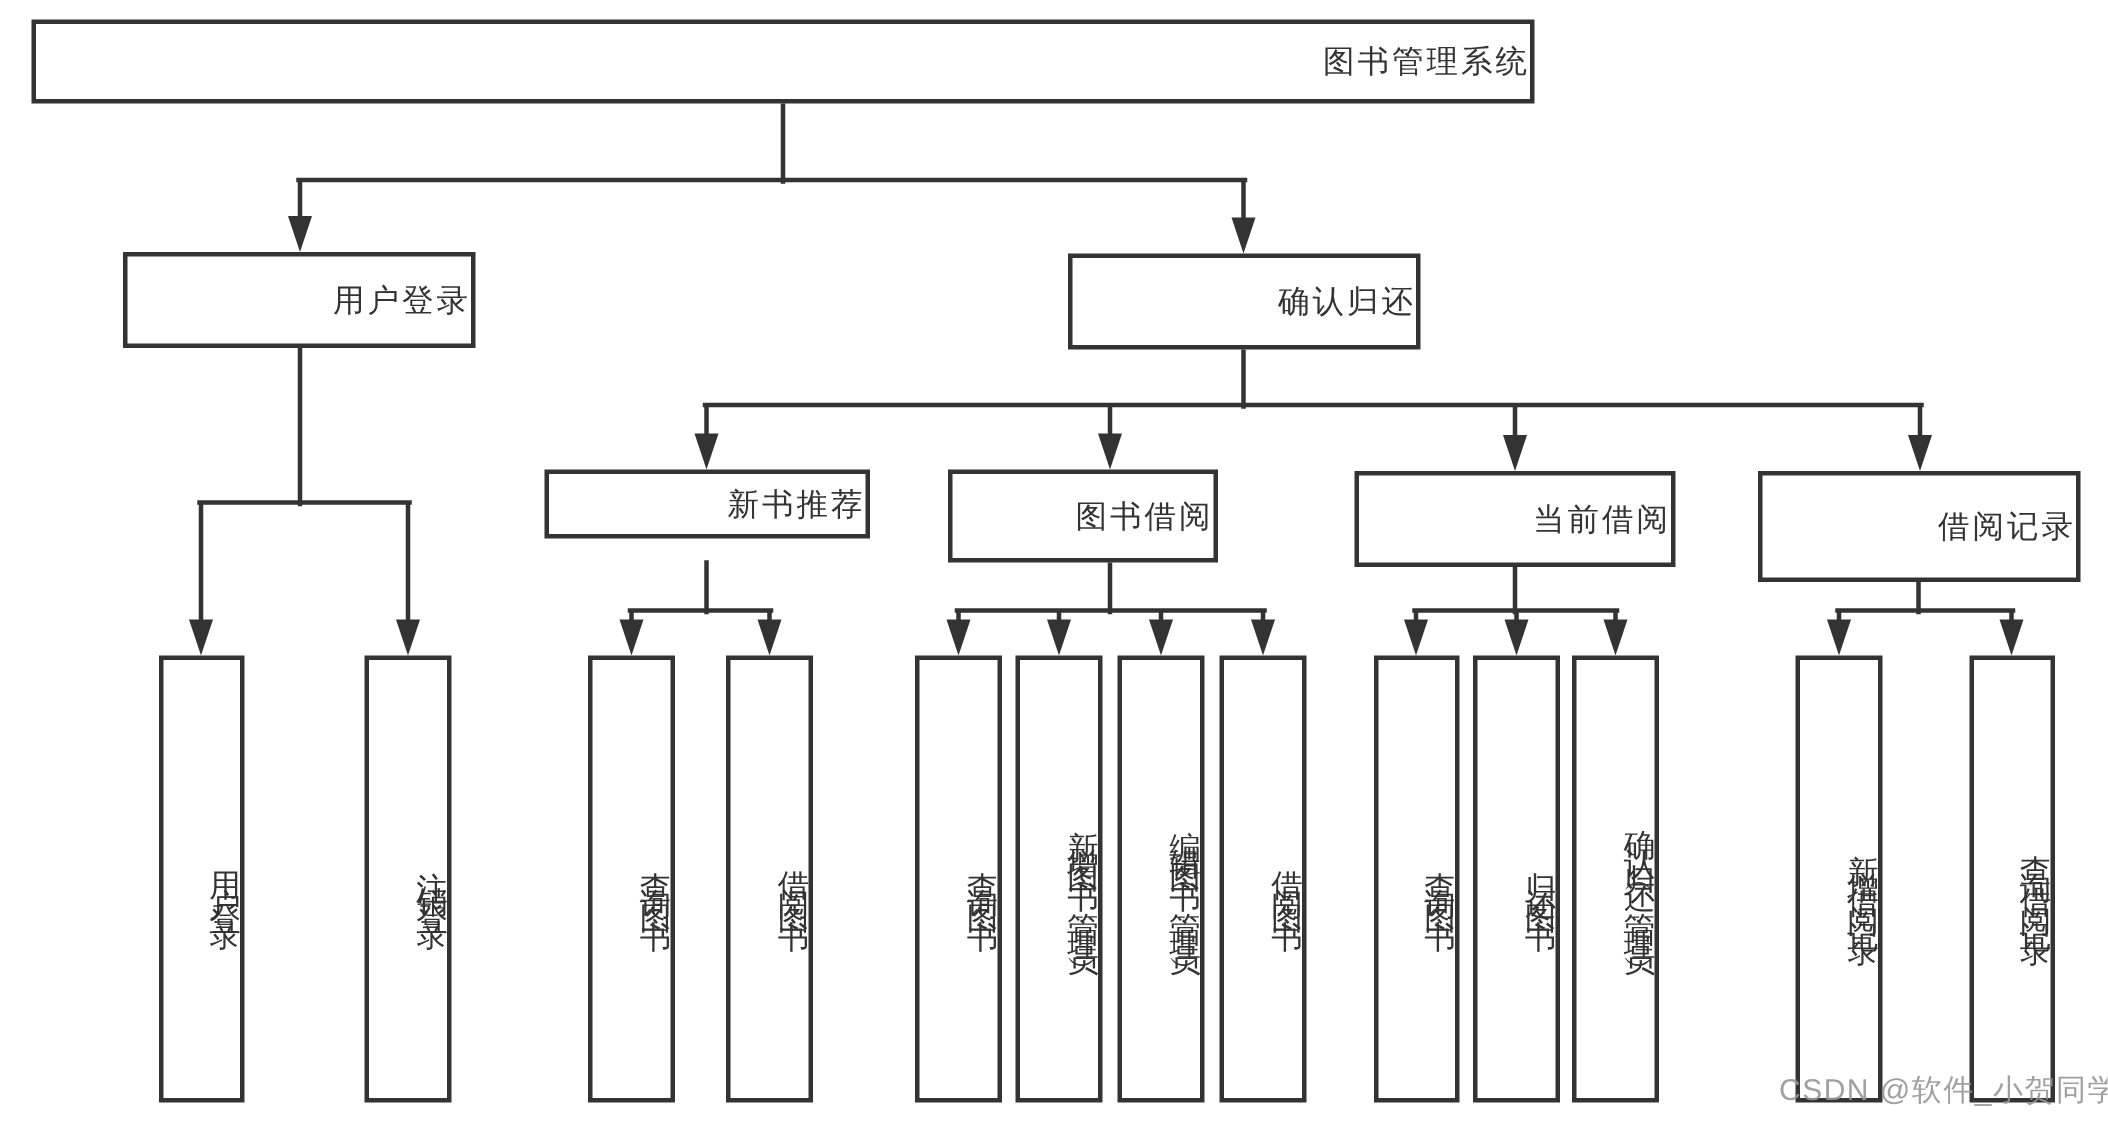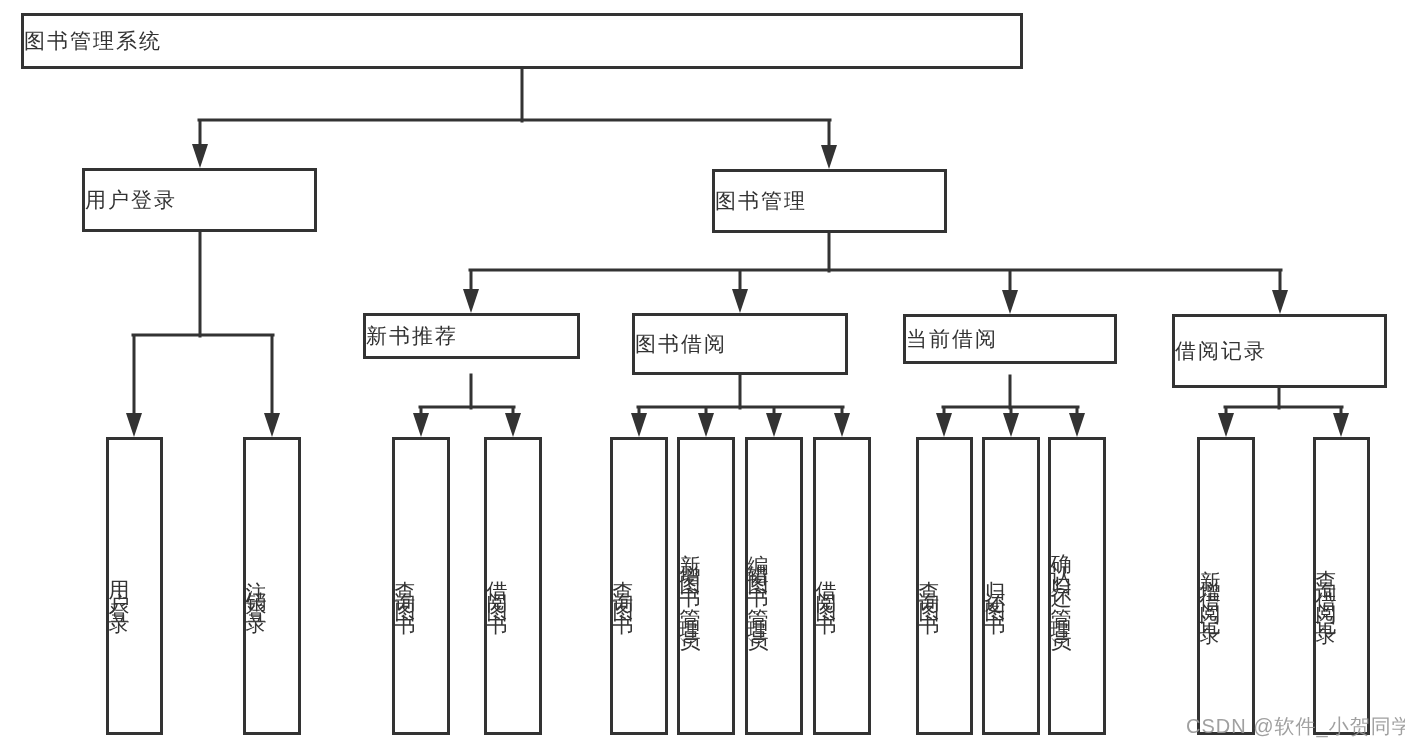--- a/index.html
+++ b/index.html
@@ -5,21 +5,21 @@
   html,body{margin:0;padding:0;}
   body{
     width:1405px;height:747px;position:relative;background:#ffffff;
     font-family:"Liberation Sans","DejaVu Sans",sans-serif;
     overflow:hidden;
   }
   #connectors{position:absolute;left:0;top:0;z-index:0;}
   .box{
     position:absolute;box-sizing:border-box;
     border:3px solid #333333;background:#ffffff;
-    display:flex;align-items:center;justify-content:flex-start;
+    display:flex;align-items:center;justify-content:flex-end;
     color:#333333;z-index:1;
   }
   .box.h span{
     font-size:21px;letter-spacing:2px;white-space:nowrap;
   }
   .box.v span{
     writing-mode:vertical-rl;text-orientation:mixed;
     font-size:21px;letter-spacing:11px;line-height:1;
     white-space:nowrap;
   }
@@ -88,30 +88,30 @@
 </svg>
 
 <div class="box h" style="left:21px;top:13px;width:1002px;height:56px">
   <span>图书管理系统</span>
 </div>
 
 <div class="box h" style="left:82px;top:168px;width:235px;height:64px">
   <span>用户登录</span>
 </div>
 <div class="box h" style="left:712px;top:169px;width:235px;height:64px">
-  <span>图书管理</span>
+  <span>确认归还</span>
 </div>
 
 <div class="box h" style="left:363px;top:313px;width:217px;height:46px">
   <span>新书推荐</span>
 </div>
-<div class="box h" style="left:632px;top:313px;width:216px;height:62px">
+<div class="box h" style="left:632px;top:313px;width:180px;height:62px">
   <span>图书借阅</span>
 </div>
-<div class="box h" style="left:903px;top:314px;width:214px;height:50px">
+<div class="box h" style="left:903px;top:314px;width:214px;height:64px">
   <span>当前借阅</span>
 </div>
 <div class="box h" style="left:1172px;top:314px;width:215px;height:74px">
   <span>借阅记录</span>
 </div>
 
 <div class="box v" style="left:106px;top:437px;width:57px;height:298px">
   <span>用户登录</span>
 </div>
 <div class="box v" style="left:243px;top:437px;width:58px;height:298px">

